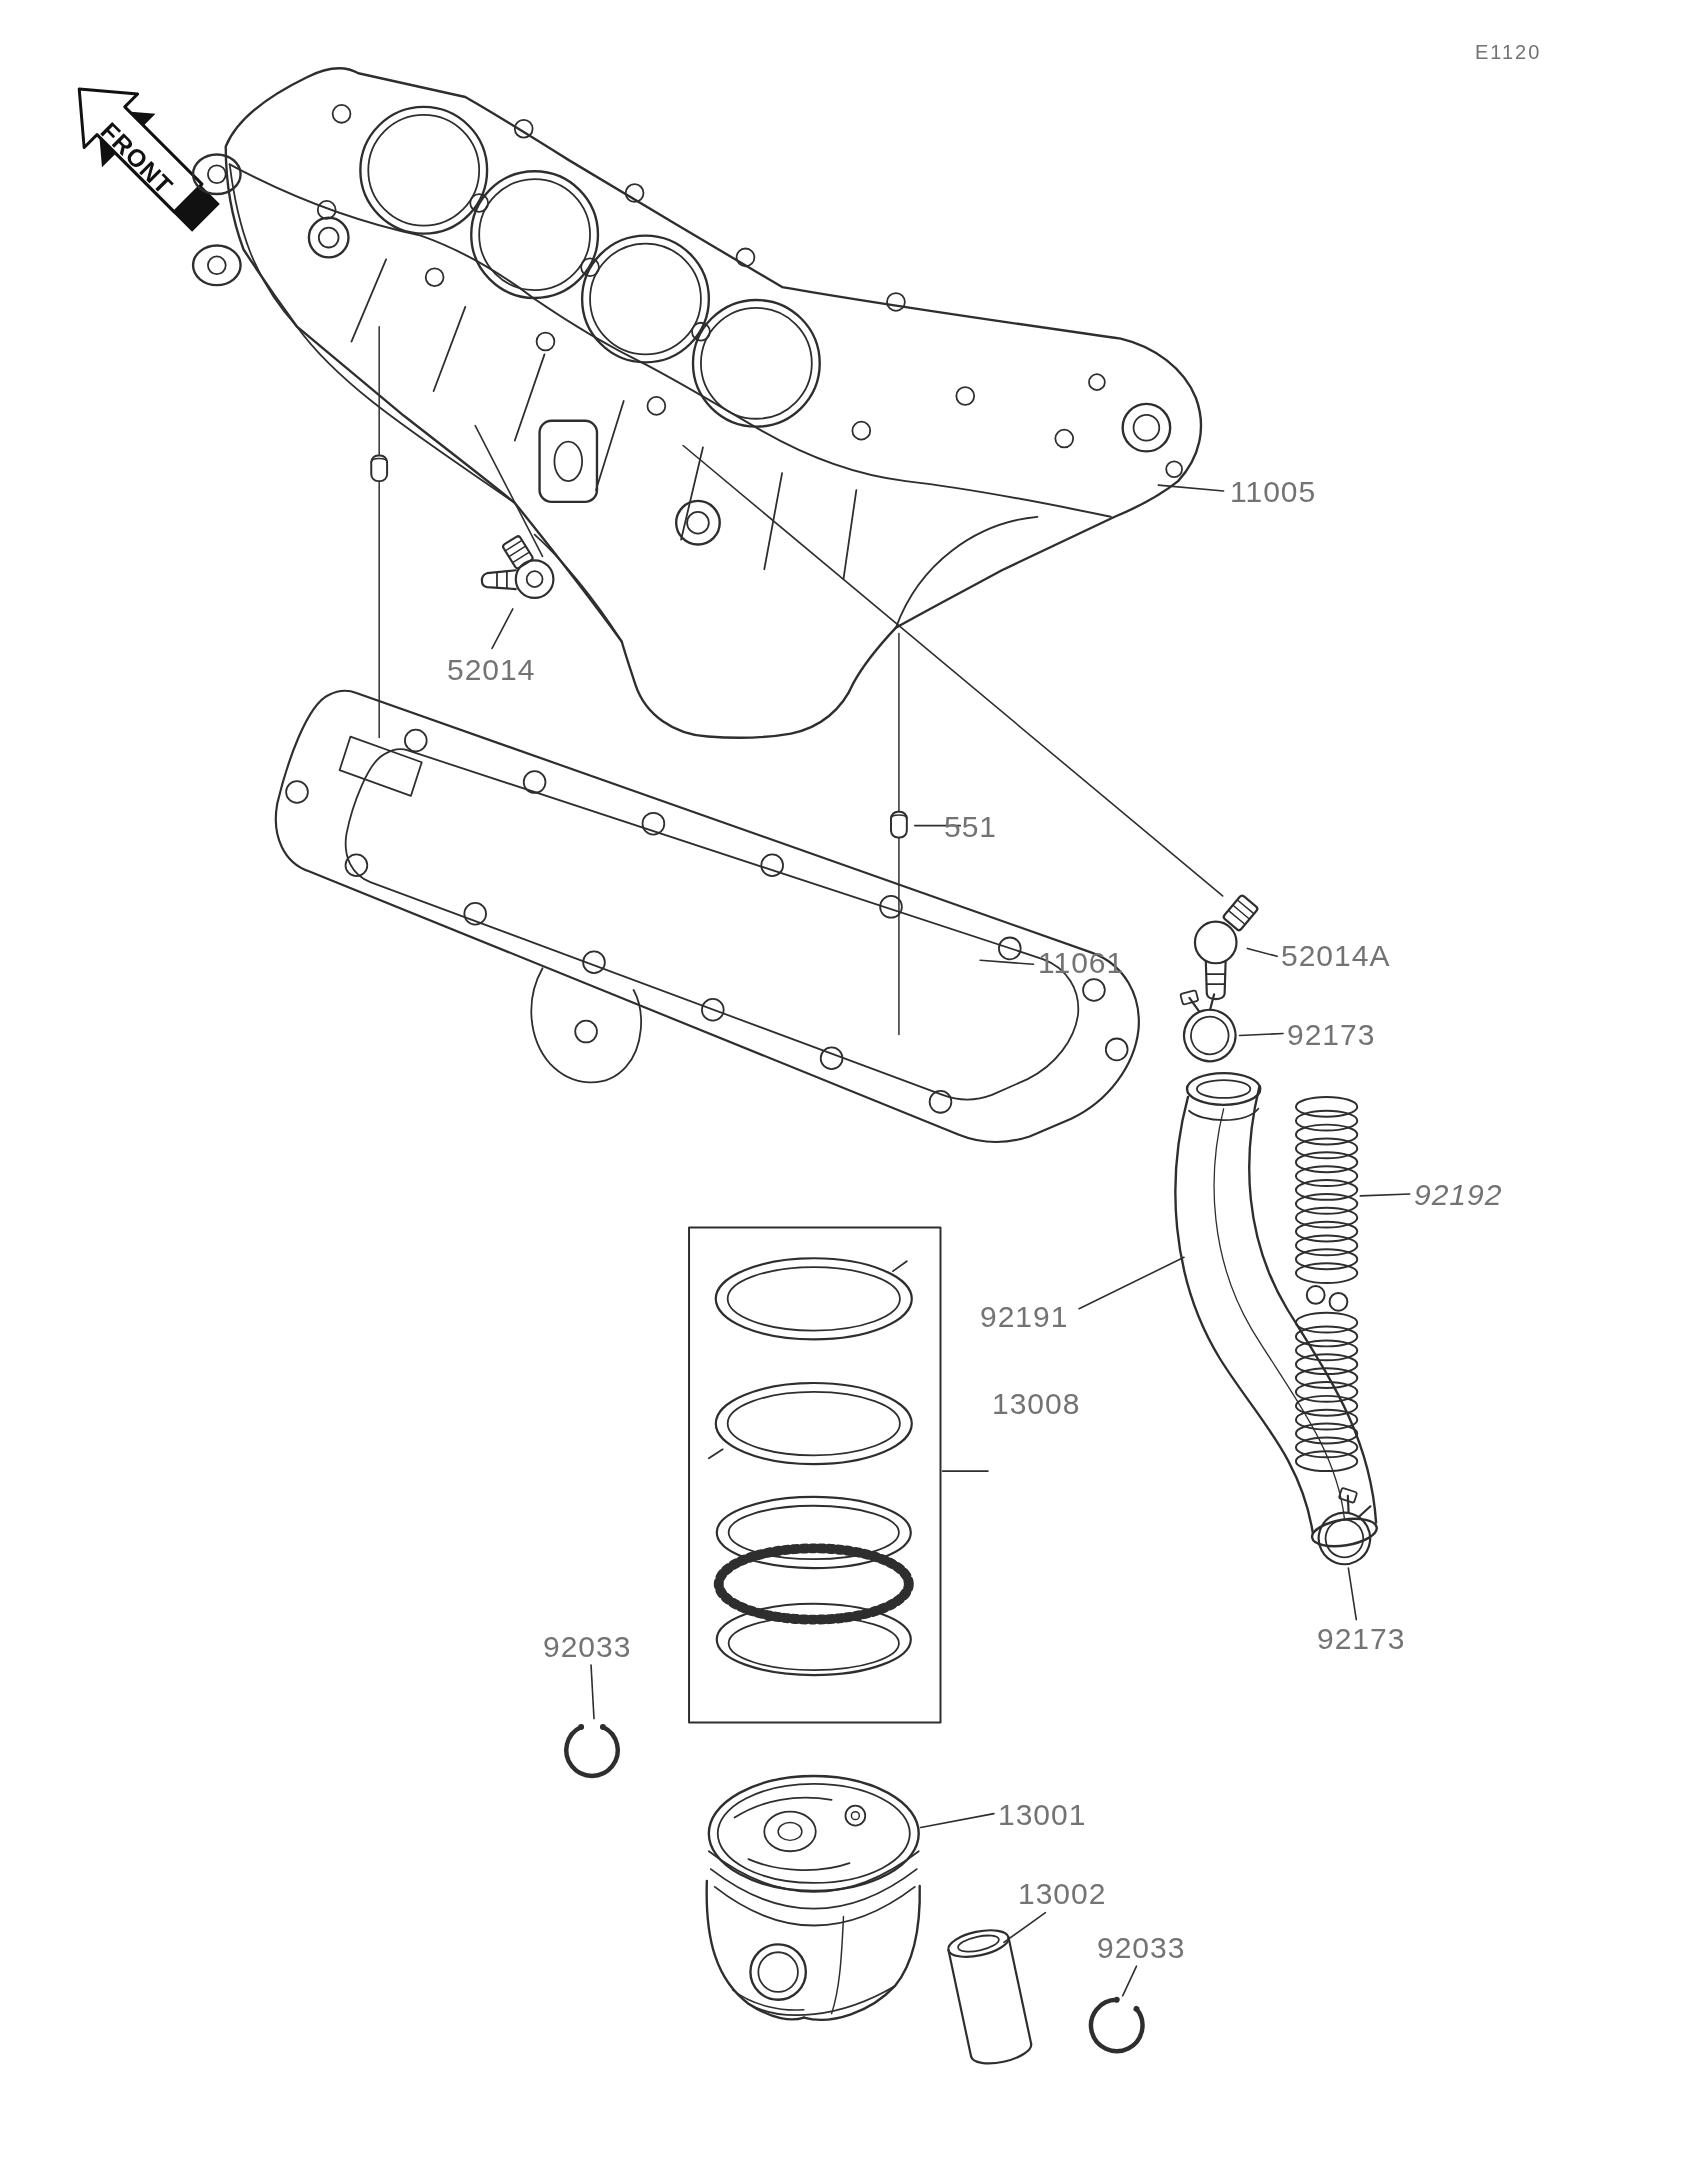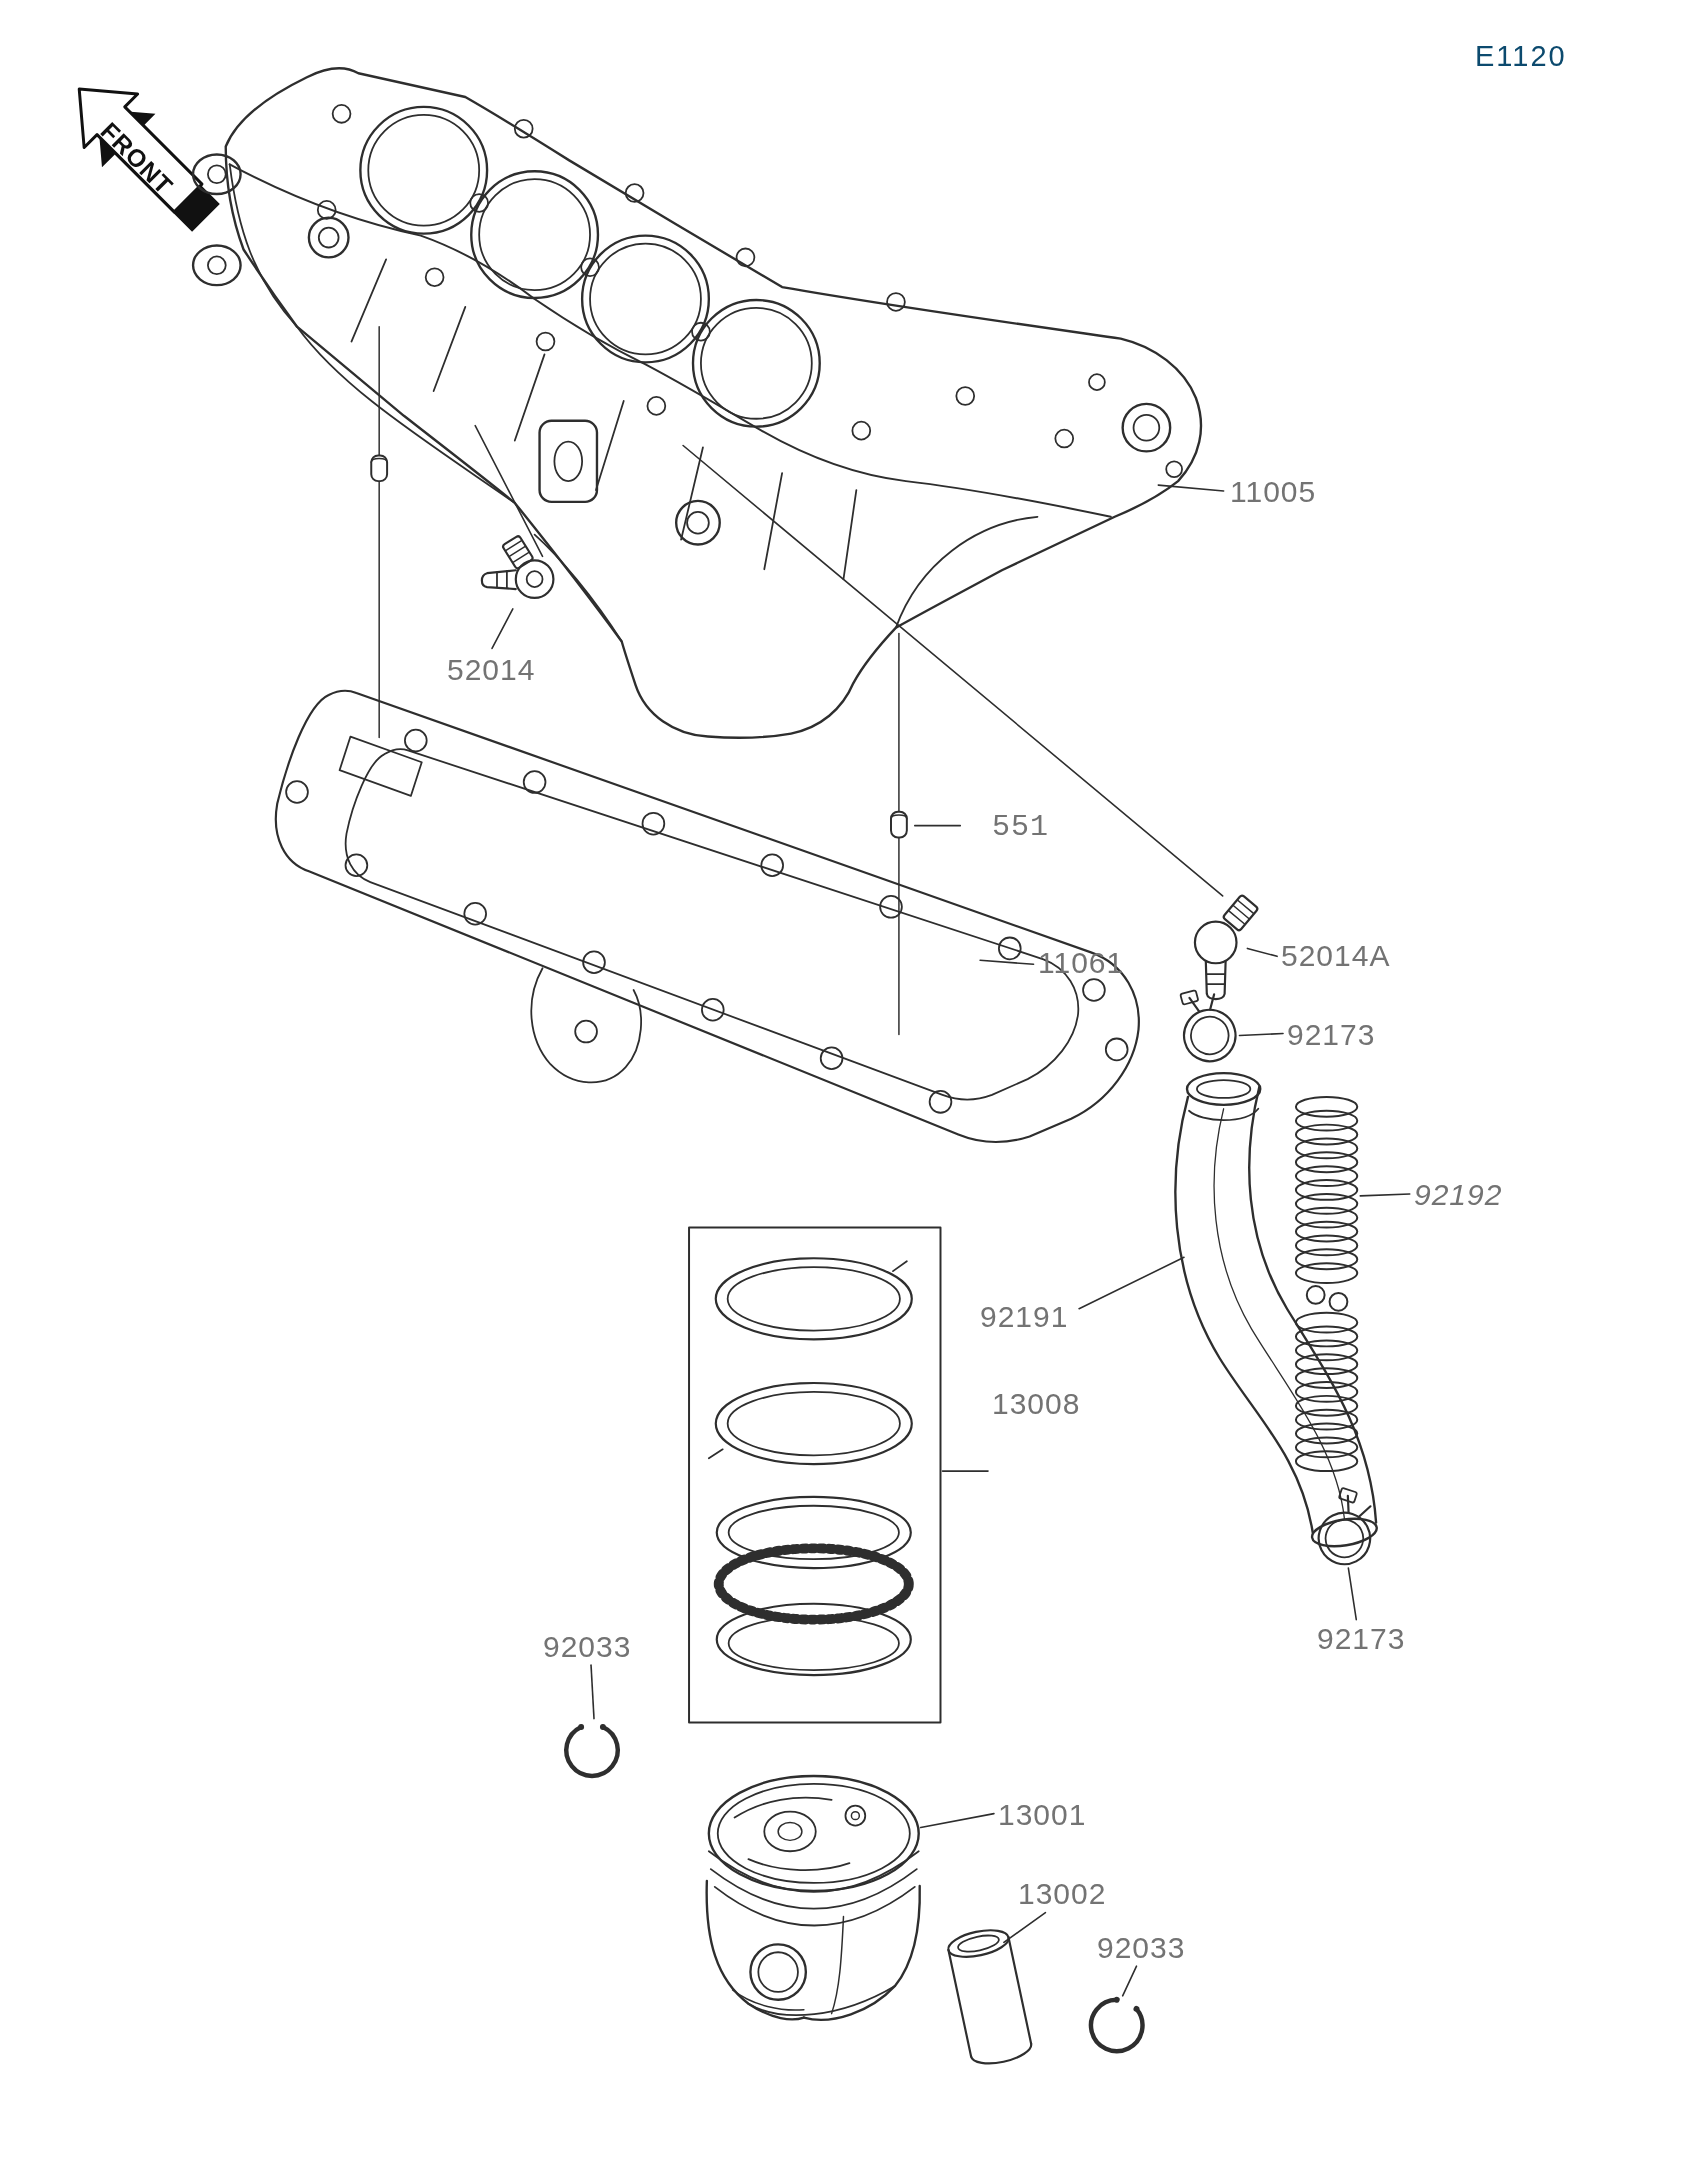--- a/index.html
+++ b/index.html
@@ -6,21 +6,21 @@
   .page {
     position:relative; width:1683px; height:2174px; background:#ffffff;
     font-family:"Liberation Sans", sans-serif; overflow:hidden;
   }
   .art { position:absolute; left:0; top:0; }
   .part-label {
     position:absolute; font-size:30px; color:#737373; letter-spacing:1px;
     white-space:nowrap; line-height:1;
   }
   .code-label {
-    position:absolute; font-size:29px; color:#0c4a6e; letter-spacing:2px;
+    position:absolute; font-size:20px; color:#737373; letter-spacing:2px;
     line-height:1;
   }
 </style>
 </head>
 <body>
 
 <div class="page">
 
   <svg class="art" width="1683" height="2174" viewBox="0 0 1700 2196" stroke-linecap="round" stroke-linejoin="round">
 
@@ -347,21 +347,21 @@
       <line x1="1148" y1="1986" x2="1134" y2="2016"></line>
     </g>
   </svg>
 
   <div class="code-label" style="left:1475px; top:42px;">E1120</div>
 
   <div class="part-label" style="left:1230px; top:477px;">11005</div>
 
   <div class="part-label" style="left:447px; top:655px;text-align:center;">52014</div>
 
-  <div class="part-label" style="left:992px; top:812px;font-family:Liberation Mono, monospace;">551</div>
+  <div class="part-label" style="left:944px; top:812px;">551</div>
 
   <div class="part-label" style="left:1038px; top:948px;">11061</div>
 
   <div class="part-label" style="left:1281px; top:941px;text-align:right;">52014A</div>
 
   <div class="part-label" style="left:1287px; top:1020px;">92173</div>
 
   <div class="part-label" style="left:1414px; top:1180px;font-style:italic;">92192</div>
 
   <div class="part-label" style="left:980px; top:1302px;">92191</div>

